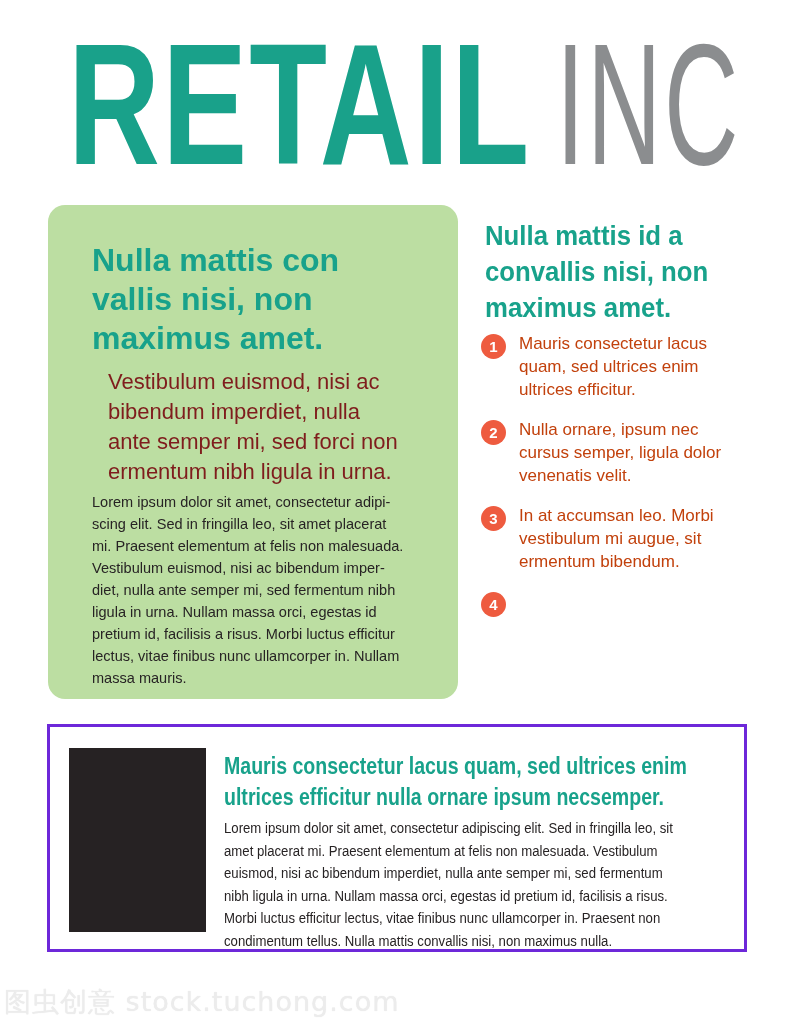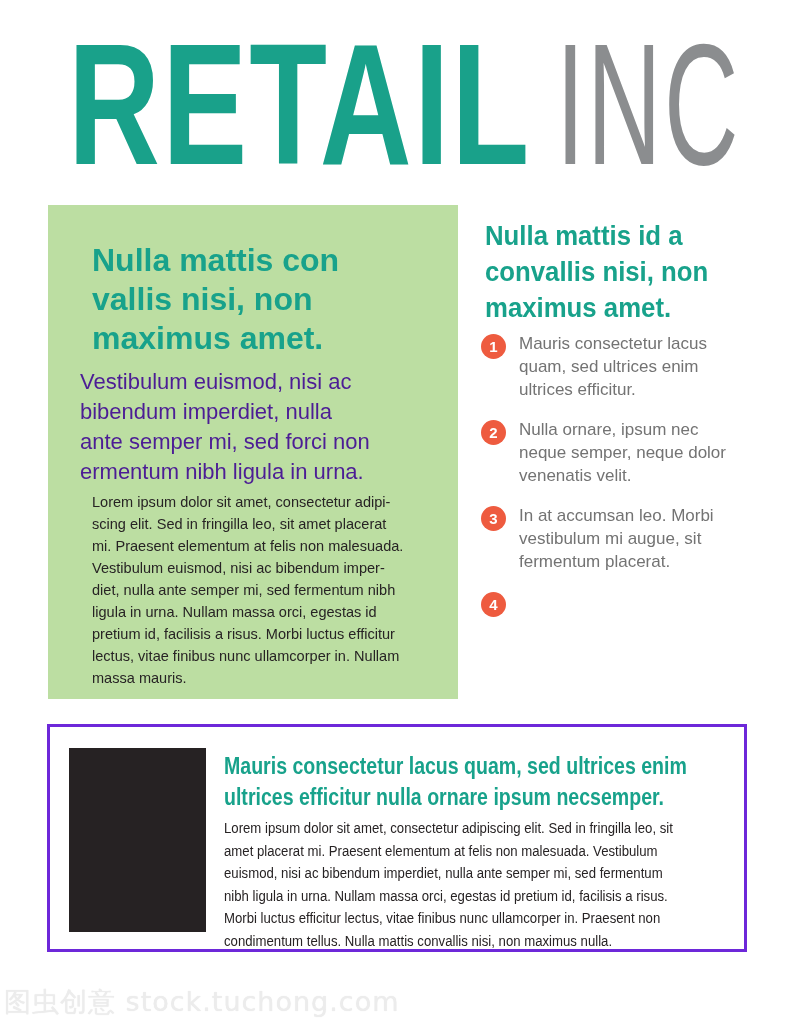--- a/index.html
+++ b/index.html
@@ -23,28 +23,29 @@
     position:absolute; left:556px; top:16px;
     font-size:172px; line-height:172px; font-weight:400;
     letter-spacing:4px; color:#8B8D8F;
     transform:scaleX(0.60); transform-origin:0 0;
   }
 
   
   .green-panel {
     position:absolute; left:48px; top:203px; width:410px; height:494px;
     background:#BCDEA2;
+    border-radius:17px;
   }
   .gp-heading {
     position:absolute; left:44px; top:36px; margin:0;
     font-size:32px; line-height:39px; font-weight:bold; color:#18A28B;
   }
   .gp-sub {
-    position:absolute; left:32px; top:162px; margin:0;
-    font-size:22px; line-height:30px; font-weight:400; color:#4c1d95;
+    position:absolute; left:60px; top:162px; margin:0;
+    font-size:22px; line-height:30px; font-weight:400; color:#7f1d1d;
   }
   .gp-body {
     position:absolute; left:44px; top:286px; margin:0;
     font-size:15px; line-height:22px; color:#272324;
     transform:scaleX(0.97); transform-origin:0 0;
   }
 
   
   .rp-heading {
     position:absolute; left:485px; top:216px; margin:0;
@@ -55,21 +56,21 @@
     position:absolute; left:481px; top:330px; width:300px;
   }
   .list-item { display:flex; gap:13px; margin-bottom:17px; }
   .badge {
     flex:0 0 25px; width:25px; height:25px; border-radius:50%;
     background:#EE5B3F; color:#ffffff;
     font-size:15px; font-weight:bold;
     display:flex; align-items:center; justify-content:center;
     margin-top:2px;
   }
-  .item-text { font-size:17px; line-height:23px; color:#737373; }
+  .item-text { font-size:17px; line-height:23px; color:#c2410c; }
 
   
   .bottom-panel {
     position:absolute; left:47px; top:722px; width:700px; height:228px;
     border:3px solid #6d28d9; background:#ffffff; box-sizing:border-box;
   }
   .img-ph {
     position:absolute; left:19px; top:21px; width:137px; height:184px;
     background:#262223;
   }
@@ -128,28 +129,28 @@
     <div class="numbered-list">
       <div class="list-item">
         <span class="badge">1</span>
         <span class="item-text lines">Mauris consectetur lacus
 quam, sed ultrices enim
 ultrices efficitur.</span>
       </div>
       <div class="list-item">
         <span class="badge">2</span>
         <span class="item-text lines">Nulla ornare, ipsum nec
-neque semper, neque dolor
+cursus semper, ligula dolor
 venenatis velit.</span>
       </div>
       <div class="list-item">
         <span class="badge">3</span>
         <span class="item-text lines">In at accumsan leo. Morbi
 vestibulum mi augue, sit
-fermentum placerat.</span>
+ermentum bibendum.</span>
       </div>
       <div class="list-item">
         <span class="badge">4</span>
       </div>
     </div>
   </section>
 
   <section class="bottom-panel">
     <div class="img-ph"></div>
     <div class="bottom-text">

